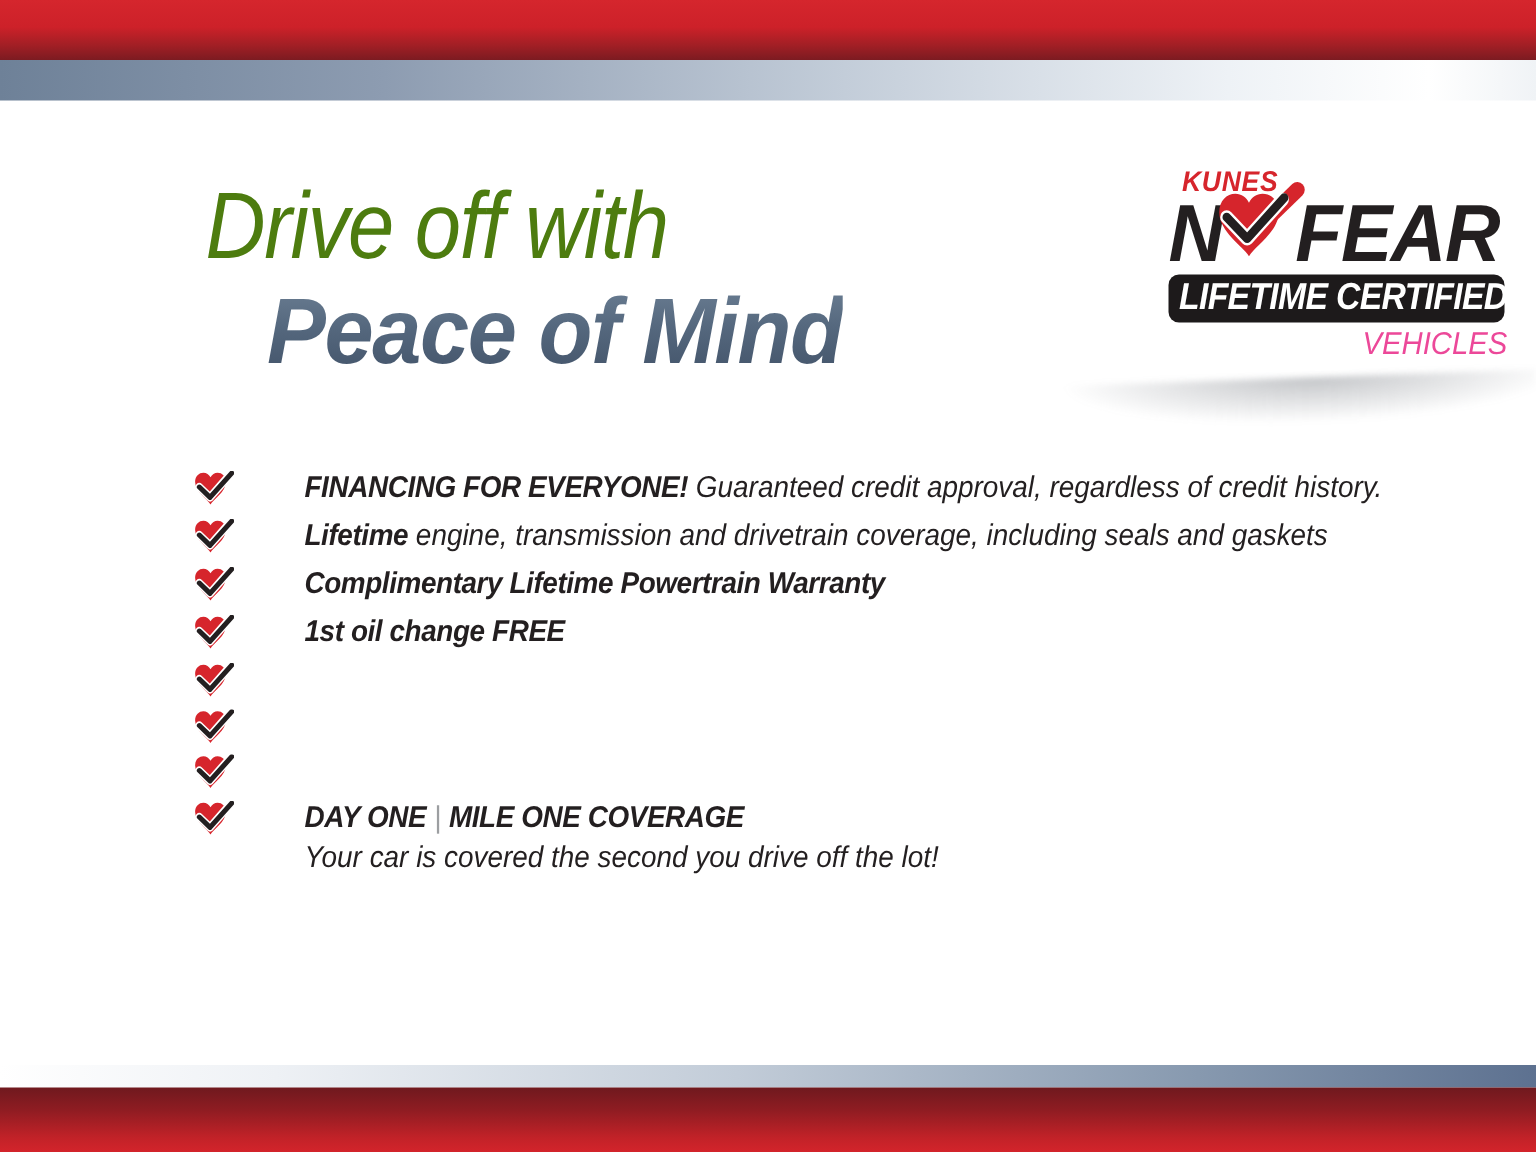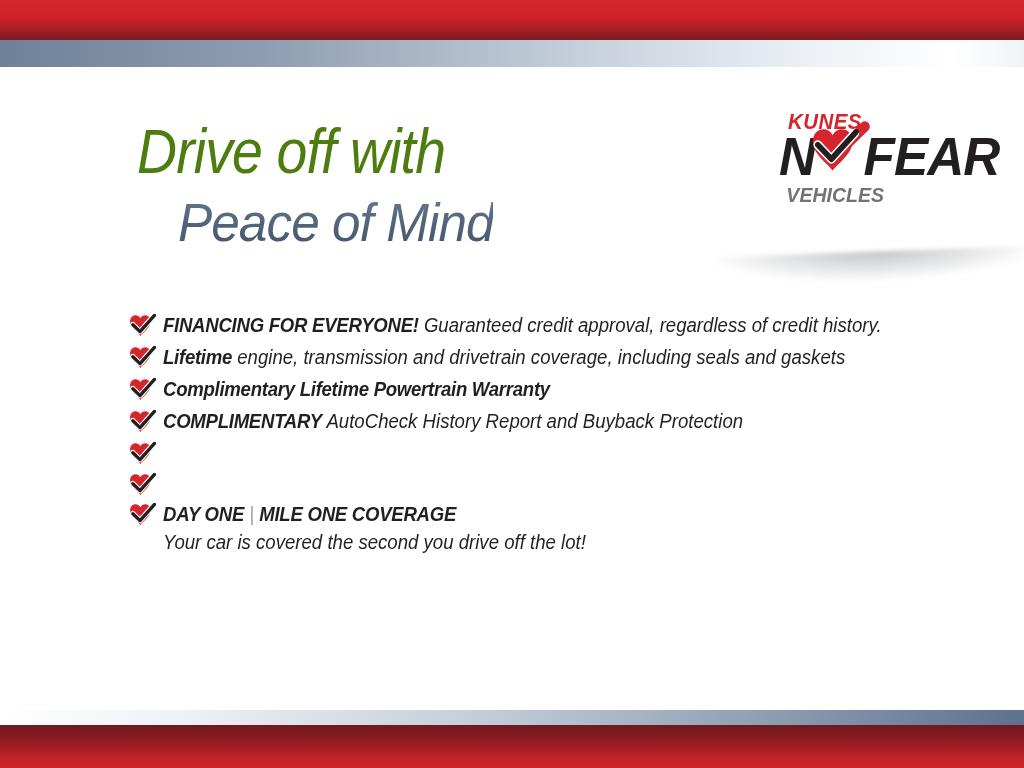--- a/index.html
+++ b/index.html
@@ -43,61 +43,61 @@
 
   
   .title-line1 {
     position: absolute; left: 137px; top: 116px;
     font-size: 63px; font-style: italic; font-weight: 400;
     letter-spacing: -1px; color: #4d7c0f; line-height: 70px;
   }
   .title-line1 .cx { transform: scaleX(0.88); }
   .title-line2 {
     position: absolute; left: 178px; top: 180px;
-    font-size: 54px; font-style: italic; font-weight: 400;
+    font-size: 62px; font-style: italic; font-weight: 700;
     letter-spacing: -1px; line-height: 84px;
   }
   .title-line2 .cx {
     transform: scaleX(0.95);
     background: linear-gradient(180deg, #72859a 0%, #55687e 45%, #3c4c62 100%);
     -webkit-background-clip: text; background-clip: text;
     color: transparent;
   }
 
   
   .logo { position: absolute; left: 779px; top: 112px; width: 242px; }
   .logo-brand {
     margin-left: 9px; height: 20px; line-height: 20px;
-    color: #d6252c; font-weight: 700; font-style: italic; font-size: 22px; letter-spacing: 0.5px;
+    color: #d6252c; font-weight: 700; font-style: italic; font-size: 19px; letter-spacing: 0.5px;
   }
   .logo-nofear-wrap { height: 48px; }
   .logo-nofear {
     display: flex; align-items: center;
     transform: scaleX(0.95); transform-origin: 0 50%;
     font-size: 54px; line-height: 48px; font-weight: 700; font-style: italic;
     color: #231f20; letter-spacing: -1px; white-space: nowrap;
   }
   .logo-heart svg { width: 60px; height: 54px; margin: -12px -4px 0 -5px; overflow: visible; display: block; }
   .logo-band {
     margin-top: 3px; width: 224px; box-sizing: border-box;
     background: #1d1a1b; border-radius: 7px;
     padding: 2px 7px 4px; text-align: left;
   }
   .logo-band .cx {
     transform: scaleX(0.90);
     color: #ffffff; font-weight: 700; font-style: italic; font-size: 25px; line-height: 26px; letter-spacing: -0.5px;
   }
   .logo-vehicles {
-    margin-top: 4px; padding-right: 16px; 
-    color: #737373; font-weight: 700; font-style: italic; font-size: 21px; line-height: 22px;
+    margin-top: 4px; padding-right: 16px; text-align: right;
+    color: #ec4899; font-weight: 400; font-style: italic; font-size: 21px; line-height: 22px;
   }
 
   
   .benefits { position: absolute; left: 129px; top: 312px; width: 830px; }
-  .benefit { display: flex; align-items: flex-start; margin-bottom: 4.5px; }
+  .benefit { display: flex; align-items: flex-start; margin-bottom: 4.5px; gap: 40px; }
   .benefit svg { flex: 0 0 auto; width: 27px; height: 24px; margin: 2px 7px 0 0; }
   .benefit-text { font-size: 20px; font-style: italic; color: #231f20; line-height: 27.5px; }
   .benefit-text .b   { font-weight: 700; letter-spacing: -0.3px; }
   .benefit-text .r   { font-weight: 400; }
   .benefit-text .sep { font-weight: 400; color: #9c9ea1; }
 </style>
 </head>
 <body>
 
 <div class="bar-top-red"></div>
@@ -124,20 +124,23 @@
         <svg viewBox="0 0 46 40" xmlns="http://www.w3.org/2000/svg">
           <path d="M18,36 C15,31 2,23.5 2,13.5 C2,7.5 6,4 10.7,4 C14,4 16.6,5.9 18,8.6 C19.4,5.9 22,4 25.3,4 C30,4 34,7.5 34,13.5 C34,23.5 21,31 18,36 Z" fill="#d6252c"></path>
           <polyline points="17,27 44,2" fill="none" stroke="#d6252c" stroke-width="8" stroke-linecap="round" stroke-linejoin="round"></polyline>
           <polyline points="6,16 17,27 36,7" fill="none" stroke="#ffffff" stroke-width="7" stroke-linecap="round" stroke-linejoin="round"></polyline>
           <polyline points="6,16 17,27 37,6" fill="none" stroke="#231f20" stroke-width="4.5" stroke-linecap="round" stroke-linejoin="round"></polyline>
         </svg>
       </span>
       <span>FEAR</span>
     </div>
   </div>
+  <div class="logo-band">
+    <span class="cx">LIFETIME CERTIFIED</span>
+  </div>
   <div class="logo-vehicles">
     <span class="cxr">VEHICLES</span>
   </div>
 </div>
 
 <div class="benefits">
     <div class="benefit">
       <svg viewBox="0 0 25 22" xmlns="http://www.w3.org/2000/svg">
     <path d="M10.5,20.5 C8.8,17.5 1,12.8 1,6.7 C1,3.1 3.4,1 6.1,1 C8,1 9.6,2.1 10.5,3.8 C11.4,2.1 13,1 14.9,1 C17.6,1 20,3.1 20,6.7 C20,12.8 12.2,17.5 10.5,20.5 Z" fill="#d6252c"></path>
     <polyline points="3.6,9.8 10.2,16.2 23,1.6" fill="none" stroke="#ffffff" stroke-width="5" stroke-linecap="round" stroke-linejoin="round"></polyline>
@@ -160,21 +163,28 @@
     <polyline points="3.6,9.8 10.2,16.2 23.6,1.2" fill="none" stroke="#231f20" stroke-width="3.1" stroke-linecap="round" stroke-linejoin="round"></polyline>
   </svg>
       <div class="benefit-text"><span class="cx"><span class="b">Complimentary Lifetime Powertrain Warranty</span></span></div>
     </div>
     <div class="benefit">
       <svg viewBox="0 0 25 22" xmlns="http://www.w3.org/2000/svg">
     <path d="M10.5,20.5 C8.8,17.5 1,12.8 1,6.7 C1,3.1 3.4,1 6.1,1 C8,1 9.6,2.1 10.5,3.8 C11.4,2.1 13,1 14.9,1 C17.6,1 20,3.1 20,6.7 C20,12.8 12.2,17.5 10.5,20.5 Z" fill="#d6252c"></path>
     <polyline points="3.6,9.8 10.2,16.2 23,1.6" fill="none" stroke="#ffffff" stroke-width="5" stroke-linecap="round" stroke-linejoin="round"></polyline>
     <polyline points="3.6,9.8 10.2,16.2 23.6,1.2" fill="none" stroke="#231f20" stroke-width="3.1" stroke-linecap="round" stroke-linejoin="round"></polyline>
   </svg>
-      <div class="benefit-text"><span class="cx"><span class="b">COMPLIMENTARY</span><span class="r"> AutoCheck History Report and Buyback Protection</span></span></div>
+      <div class="benefit-text"><span class="cx"><span class="b">1st oil change FREE</span></span></div>
+    </div>
+    <div class="benefit">
+      <svg viewBox="0 0 25 22" xmlns="http://www.w3.org/2000/svg">
+    <path d="M10.5,20.5 C8.8,17.5 1,12.8 1,6.7 C1,3.1 3.4,1 6.1,1 C8,1 9.6,2.1 10.5,3.8 C11.4,2.1 13,1 14.9,1 C17.6,1 20,3.1 20,6.7 C20,12.8 12.2,17.5 10.5,20.5 Z" fill="#d6252c"></path>
+    <polyline points="3.6,9.8 10.2,16.2 23,1.6" fill="none" stroke="#ffffff" stroke-width="5" stroke-linecap="round" stroke-linejoin="round"></polyline>
+    <polyline points="3.6,9.8 10.2,16.2 23.6,1.2" fill="none" stroke="#231f20" stroke-width="3.1" stroke-linecap="round" stroke-linejoin="round"></polyline>
+  </svg>
     </div>
     <div class="benefit">
       <svg viewBox="0 0 25 22" xmlns="http://www.w3.org/2000/svg">
     <path d="M10.5,20.5 C8.8,17.5 1,12.8 1,6.7 C1,3.1 3.4,1 6.1,1 C8,1 9.6,2.1 10.5,3.8 C11.4,2.1 13,1 14.9,1 C17.6,1 20,3.1 20,6.7 C20,12.8 12.2,17.5 10.5,20.5 Z" fill="#d6252c"></path>
     <polyline points="3.6,9.8 10.2,16.2 23,1.6" fill="none" stroke="#ffffff" stroke-width="5" stroke-linecap="round" stroke-linejoin="round"></polyline>
     <polyline points="3.6,9.8 10.2,16.2 23.6,1.2" fill="none" stroke="#231f20" stroke-width="3.1" stroke-linecap="round" stroke-linejoin="round"></polyline>
   </svg>
     </div>
     <div class="benefit">
       <svg viewBox="0 0 25 22" xmlns="http://www.w3.org/2000/svg">

